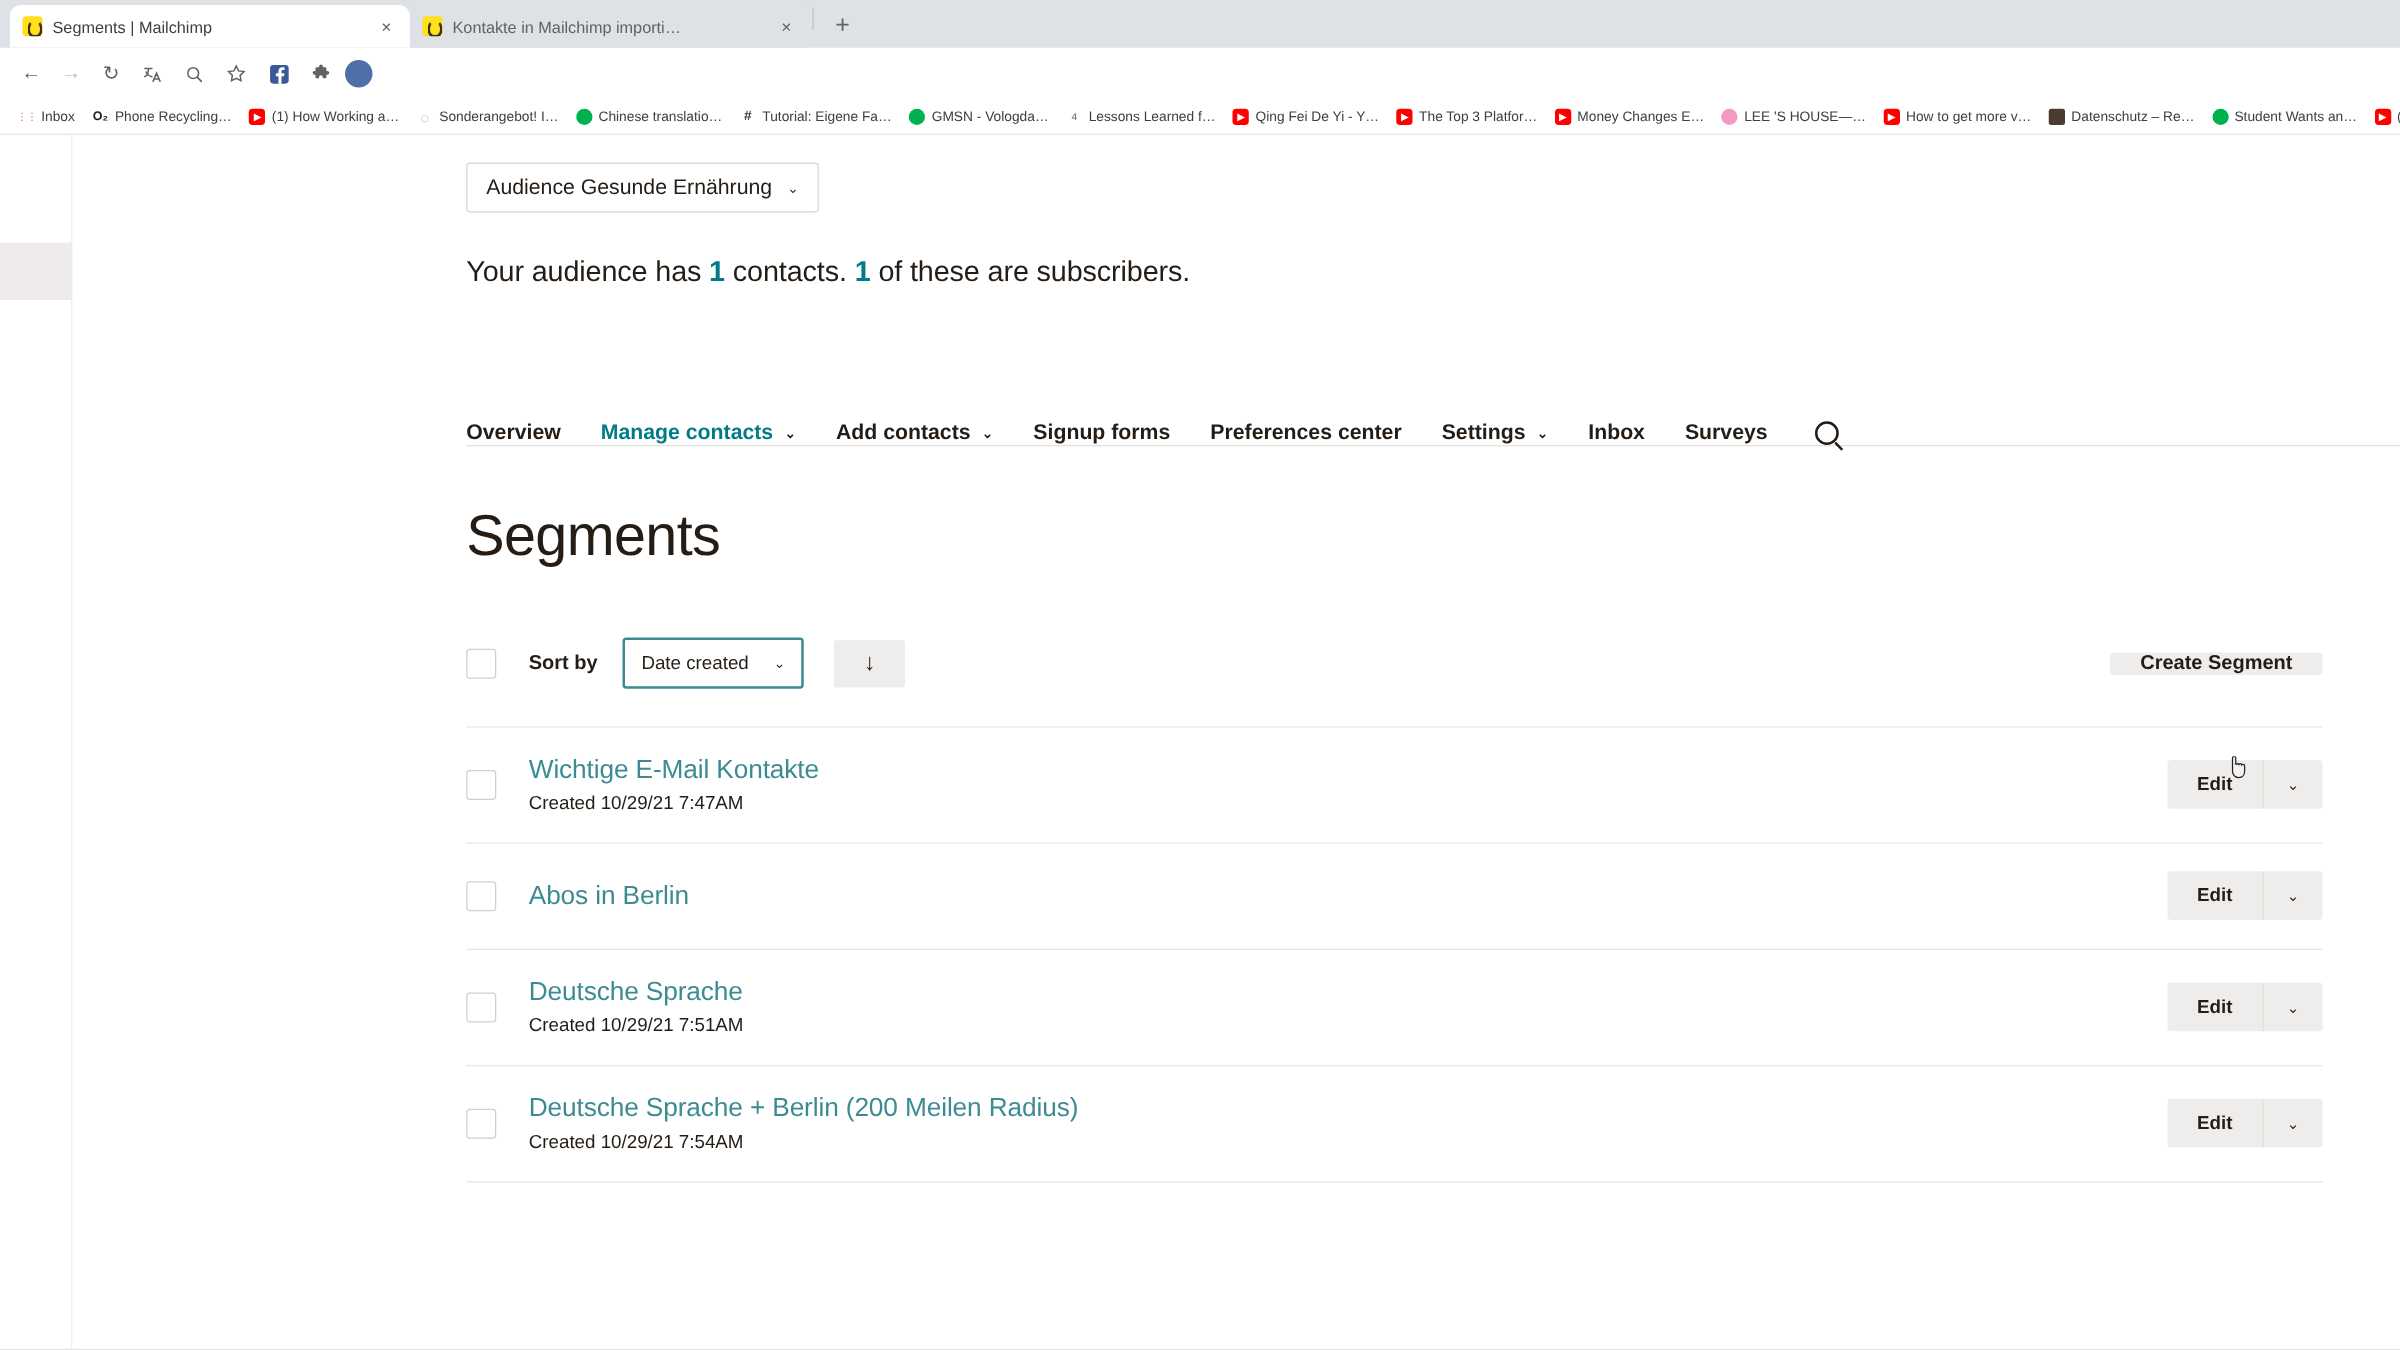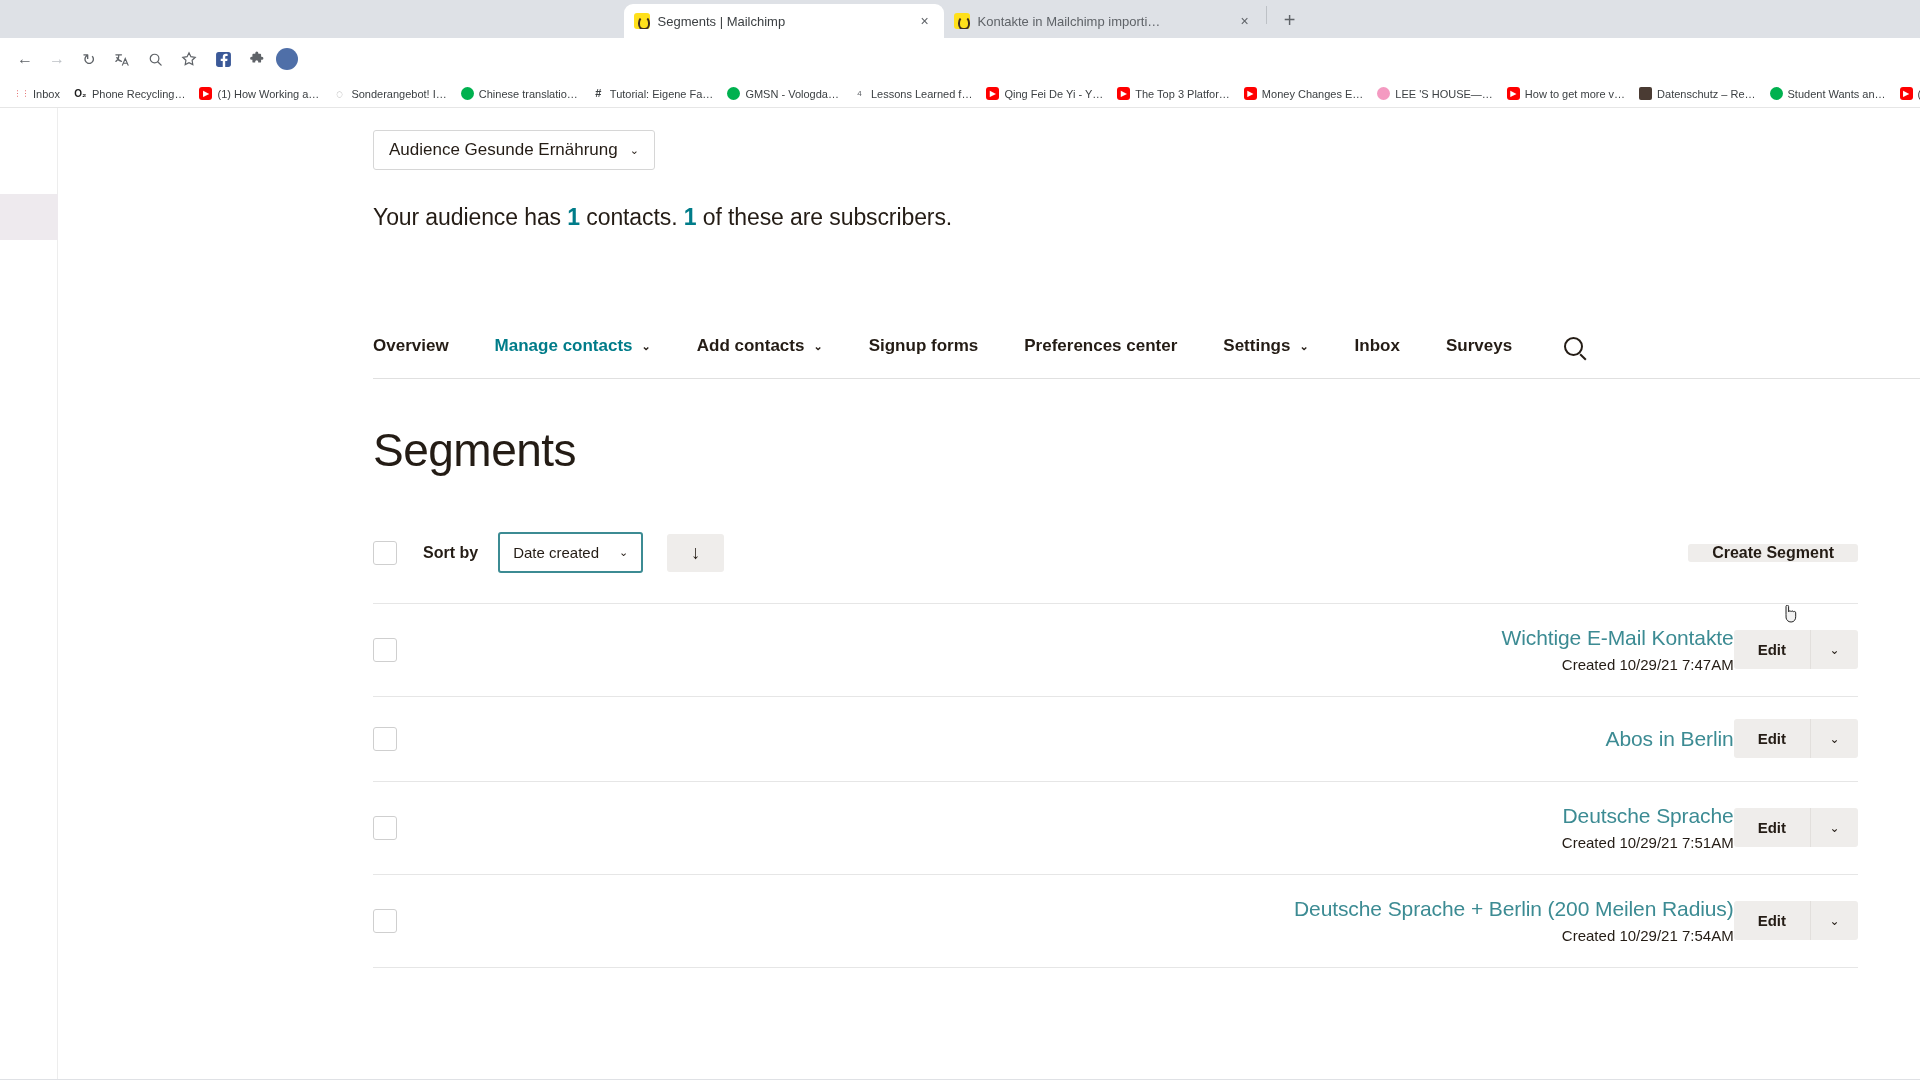--- a/index.html
+++ b/index.html
@@ -13,21 +13,21 @@
   
   #browser {
     position: absolute; left: 0; top: 0;
     width: 1920px; height: 1080px;
     background: #dfe1e5;
     overflow: hidden;
   }
   .tabstrip {
     height: 38px; background: #dee1e6;
     display: flex; align-items: flex-end;
-    padding-left: 8px; position: relative; justify-content: center;
+    padding-left: 8px; position: relative;
   }
   .tab {
     height: 34px; width: 320px;
     display: flex; align-items: center;
     padding: 0 10px; gap: 8px;
     border-radius: 9px 9px 0 0;
     font-size: 13px; color: #3c4043;
     position: relative;
   }
   .tab.active { background: #fff; }
@@ -146,22 +146,22 @@
   .chev { font-size: 11px; color: #241c15; }
 
   .audience-stat {
     margin-top: 34px; font-size: 23px; color: #241c15;
     letter-spacing: -.1px;
   }
   .audience-stat b { color: #007c89; font-weight: 700; }
 
   .navtabs {
     margin-top: 105px; display: flex; align-items: center;
-    gap: 46px; border-bottom: 1px solid #e0e0e0;
-    padding-bottom: 22px; padding-right: 62px;
+    gap: 32px; border-bottom: 1px solid #e0e0e0;
+    padding-right: 62px;
   }
   .navtab {
     font-size: 17px; color: #241c15; font-weight: 700;
     display: inline-flex; align-items: center; gap: 9px;
     white-space: nowrap;
   }
   .navtab.active { color: #007c89; }
   .searchglyph {
     margin-left: 6px; width: 19px; height: 19px;
     border: 2px solid #241c15; border-radius: 50%;
@@ -203,21 +203,21 @@
     display: inline-flex; align-items: center; justify-content: center;
     font-size: 19px; color: #241c15;
   }
   .spacer { flex: 1 1 auto; }
   .create-btn {
     background: #efedeb; border-radius: 3px;
     padding: 0 24px; font-size: 16px;
     font-weight: 700; color: #241c15;
   }
 
-  .seglist { margin-top: 30px; padding-right: 62px; text-align: right; }
+  .seglist { margin-top: 30px; padding-right: 62px; }
   .segrow {
     display: flex; align-items: center;
     padding: 22px 0 23px 0;
     border-bottom: 1px solid #e6e6e6;
   }
   .segrow:first-child { border-top: 1px solid #e6e6e6; }
   .segmain { margin-left: 26px; flex: 1 1 auto; }
   .segname {
     font-size: 21px; color: #3c8b93; letter-spacing: -.1px;
   }

